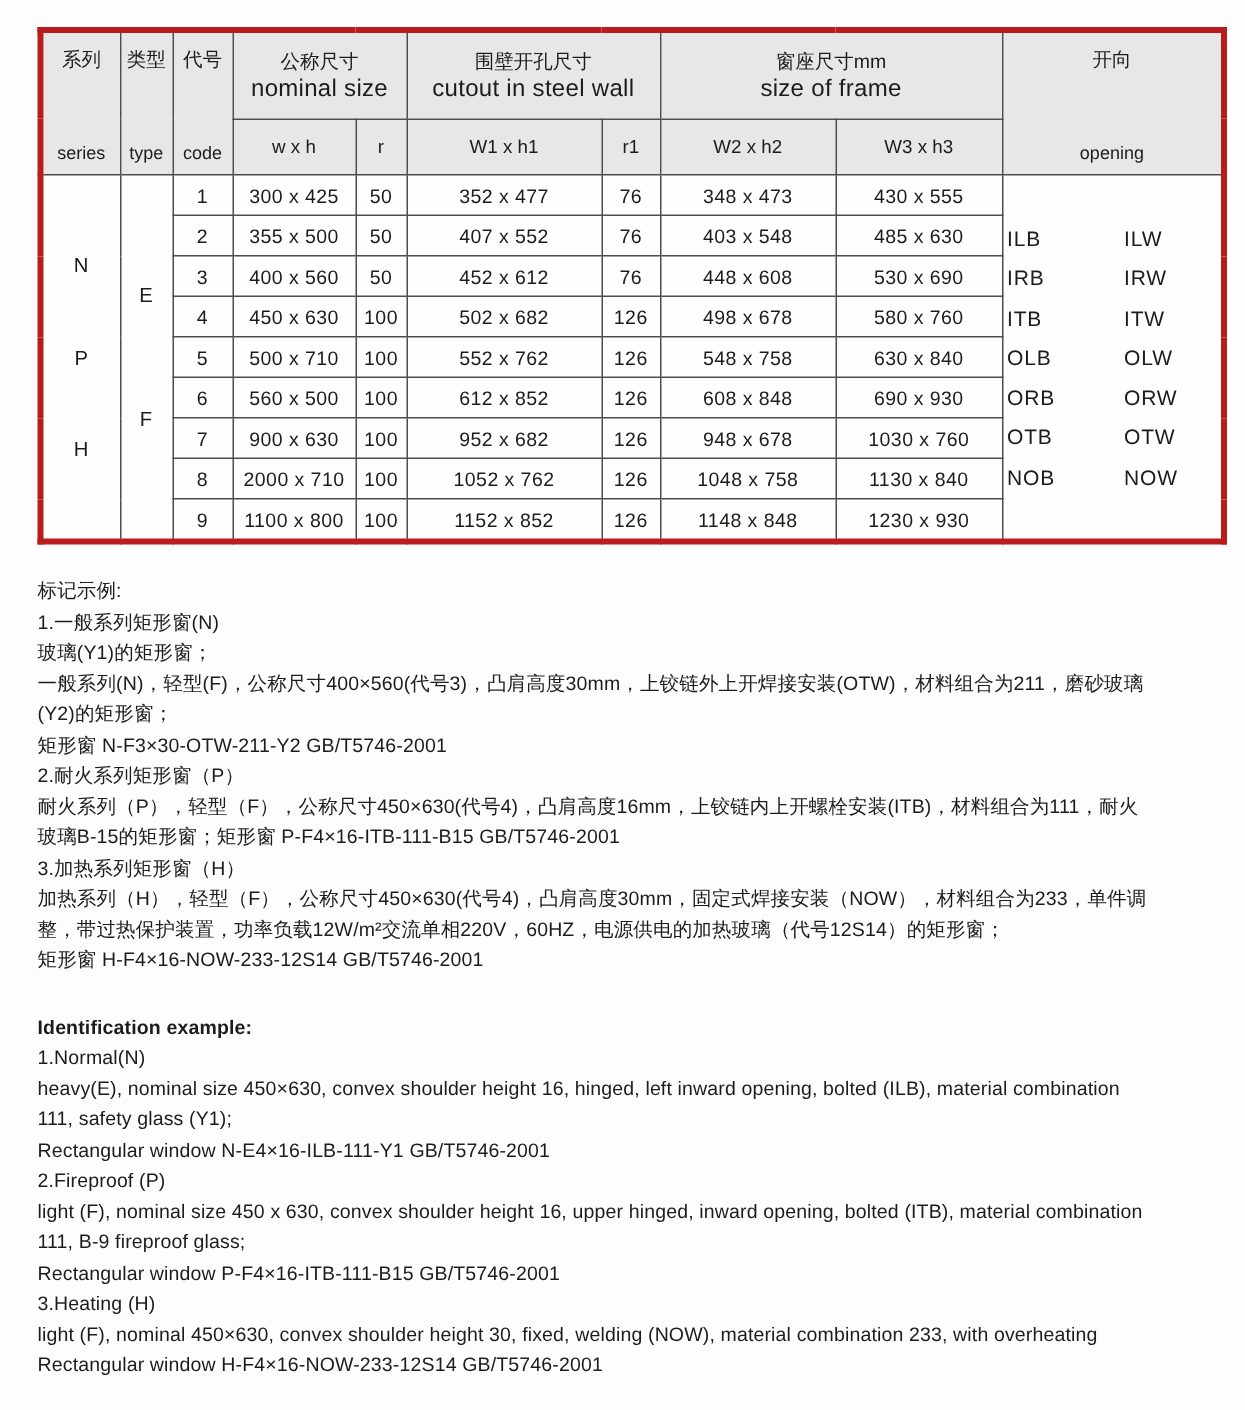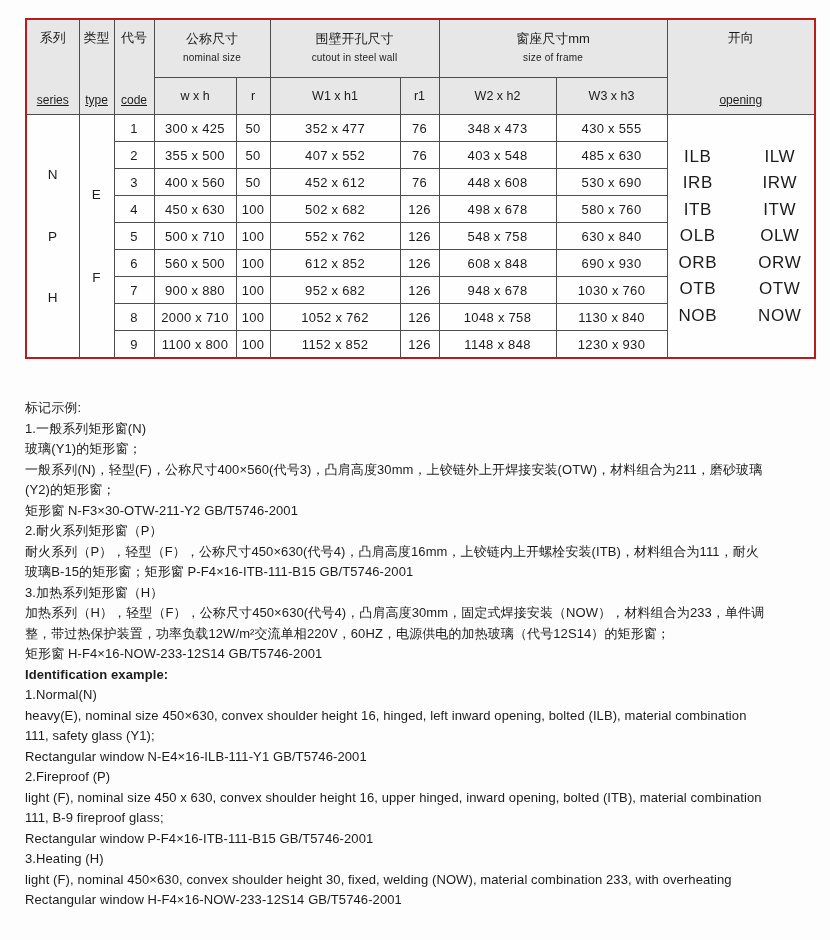--- a/index.html
+++ b/index.html
@@ -10,69 +10,69 @@
     font-family: "Liberation Sans", "DejaVu Sans", sans-serif;
     color: #1c1c1c;
     -webkit-font-smoothing: antialiased;
   }
   .page { padding: 18px 16px 0 25px; }
 
   table.spec {
     border-collapse: collapse;
     table-layout: fixed;
     width: 789px;
-    border: 2px solid #b91c1c;
+    border: 4px solid #b91c1c;
   }
   table.spec th, table.spec td {
     border: 1px solid #4d4d4d;
     padding: 0 2px;
     text-align: center;
     font-weight: normal;
     font-size: 13px;
     overflow: hidden;
     white-space: nowrap;
   }
   thead th { background: #e7e7e7; }
   tr.grouphead th { height: 56px; }
   tr.subhead th { height: 36px; font-size: 12.5px; }
   tbody td { height: 26px; background: #fefefe; font-size: 12.5px; letter-spacing: 0.3px; }
 
   .hstack {
     display: flex; flex-direction: column; justify-content: space-between;
     height: 78px; padding: 9px 0 7px 0; align-items: center;
   }
-  .hstack .en { font-size: 12px; text-decoration: underline; }
+  .hstack .en { font-size: 12px; }
   .twoline { line-height: 19px; }
-  .twoline .en { font-size: 10px; letter-spacing: 0.2px; }
+  .twoline .en { font-size: 16px; letter-spacing: 0.2px; }
 
   .vstack {
     display: flex; flex-direction: column; justify-content: space-evenly;
     height: 232px; align-items: center; font-size: 13.5px;
   }
 
   td.opening-cell { vertical-align: middle; }
   .opengrid {
     display: inline-grid;
     grid-template-columns: 54px 62px;
     grid-auto-rows: 26.5px;
     column-gap: 24px;
     align-items: center;
-    text-align: center;
-    font-size: 17px;
+    text-align: left;
+    font-size: 14px;
     letter-spacing: 0.6px;
   }
 
-  .notes { margin-top: 39px; width: 786px; }
+  .notes { margin-top: 21px; width: 786px; }
   .note-line {
     font-size: 13px;
     line-height: 20.5px;
     letter-spacing: 0.1px;
     white-space: nowrap;
   }
-  .note-line.bold { font-weight: bold; }
+  .note-line.bold { font-weight: bold; margin-top: 24px; }
 </style>
 </head>
 <body>
 
 <div class="page">
 
   <table class="spec">
     <colgroup>
       <col style="width:53px">
         <col style="width:35px">
@@ -218,21 +218,21 @@
           <td>6</td>
           <td>560 x 500</td>
           <td>100</td>
           <td>612 x 852</td>
           <td>126</td>
           <td>608 x 848</td>
           <td>690 x 930</td>
         </tr>
         <tr>
           <td>7</td>
-          <td>900 x 880</td>
+          <td>900 x 630</td>
           <td>100</td>
           <td>952 x 682</td>
           <td>126</td>
           <td>948 x 678</td>
           <td>1030 x 760</td>
         </tr>
         <tr>
           <td>8</td>
           <td>2000 x 710</td>
           <td>100</td>

